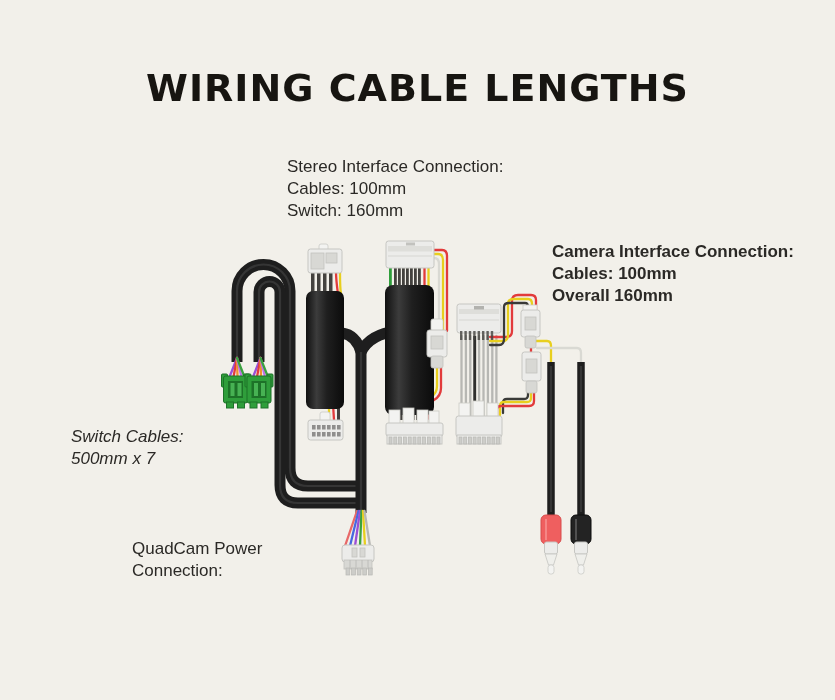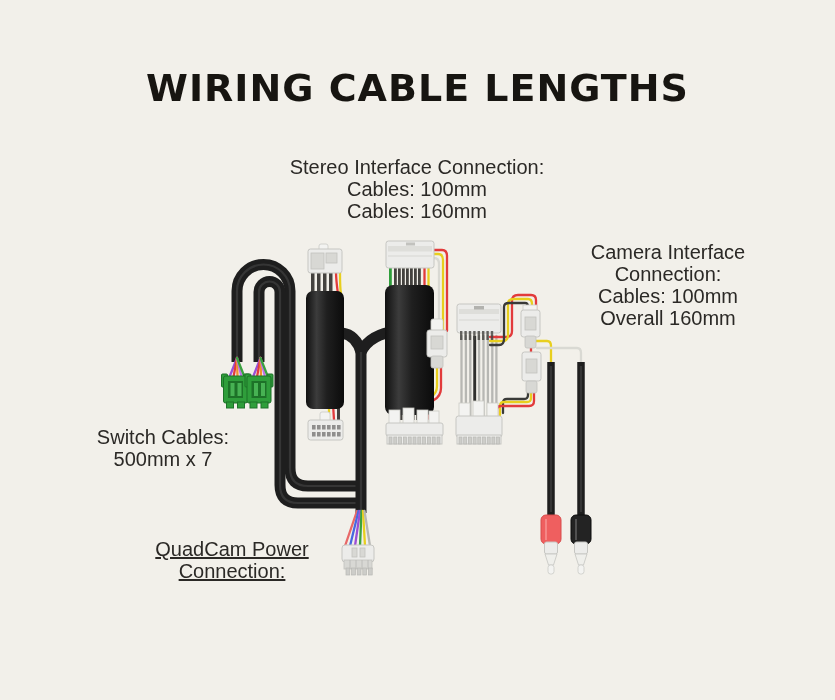--- a/index.html
+++ b/index.html
@@ -4,27 +4,27 @@
 <style>
   html,body{margin:0;padding:0;}
   body{background:var(--background,#f2f0ea);font-family:"Liberation Sans",sans-serif;}
   .canvas{position:relative;width:835px;height:700px;margin:0 auto;background:var(--background,#f2f0ea);overflow:hidden;}
   .title{
     position:absolute;top:66px;left:0;right:0;text-align:center;
     font-family:"DejaVu Sans",sans-serif;font-weight:700;font-size:38px;
     letter-spacing:1px;color:var(--title,#171511);
   }
   .label{
-    position:absolute;text-align:center;color:var(--text,#2b2926);
-    font-size:20px;line-height:22px;font-family:"Liberation Sans",sans-serif;
+    position:absolute;color:var(--text,#2b2926);
+    font-size:17px;line-height:22px;font-family:"Liberation Sans",sans-serif;
   }
   .label-stereo{left:287px;top:156px;width:260px;}
-  .label-camera{left:538px;top:241px;width:260px;}
-  .label-switch{left:63px;top:426px;width:200px;}
-  .label-quadcam{left:132px;top:538px;width:200px;text-decoration:underline;}
+  .label-camera{left:552px;top:241px;width:260px;font-weight:bold;}
+  .label-switch{left:71px;top:426px;width:200px;font-style:italic;}
+  .label-quadcam{left:132px;top:538px;width:200px;}
   svg{position:absolute;left:0;top:0;}
   
   .w{fill:none;stroke-width:2.3;stroke-linecap:round;stroke-linejoin:round}
   .w-red{stroke:var(--wire-red,#e23b3b)}
   .w-yellow{stroke:var(--wire-yellow,#e8cf1e)}
   .w-blue{stroke:var(--wire-blue,#4868e0)}
   .w-purple{stroke:var(--wire-purple,#9a4fd6)}
   .w-green{stroke:var(--wire-green,#3aa23f)}
   .w-gray{stroke:var(--wire-gray,#b7b7b3)}
   .w-white{stroke:#d9d9d3}
@@ -49,21 +49,21 @@
 </head>
 <body>
 
 <div class="canvas">
 
   <div class="title">WIRING CABLE LENGTHS</div>
 
   <div class="label label-stereo">
     <div>Stereo Interface Connection:</div>
     <div>Cables: 100mm</div>
-    <div>Cables: 160mm</div>
+    <div>Switch: 160mm</div>
   </div>
 
   <div class="label label-camera">
     <div>Camera Interface Connection:</div>
     <div>Cables: 100mm</div>
     <div>Overall 160mm</div>
   </div>
 
   <div class="label label-switch">
     <div>Switch Cables:</div>

